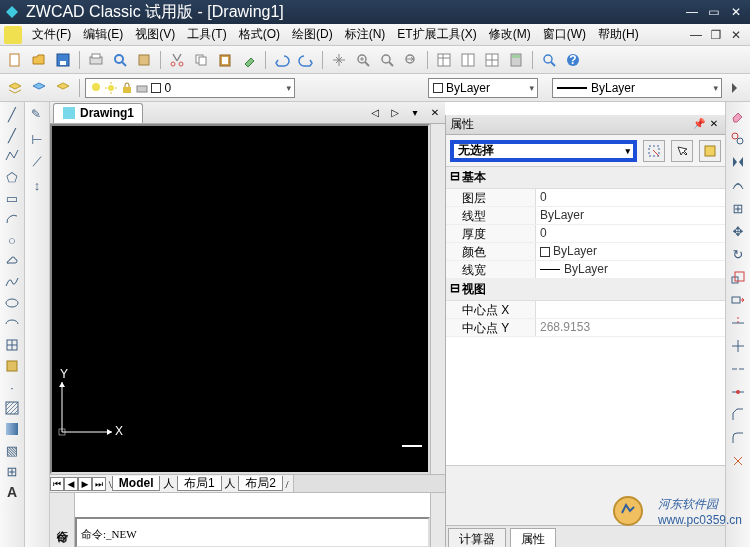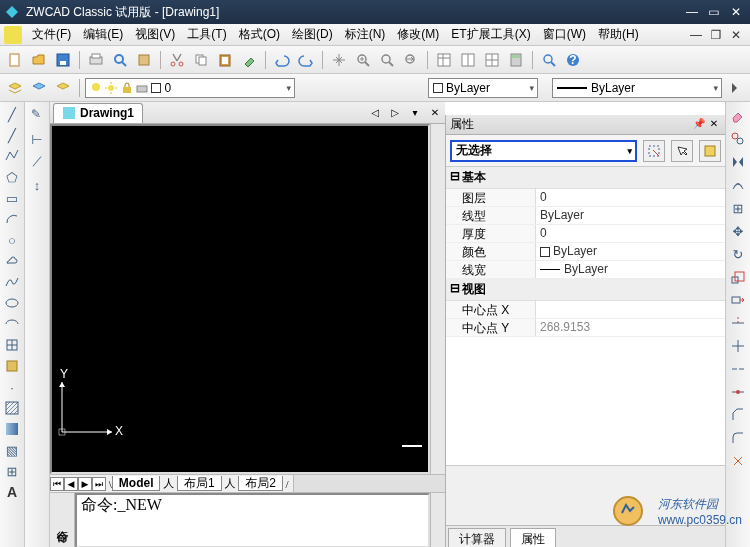--- a/index.html
+++ b/index.html
@@ -1,19 +1,19 @@
 <!DOCTYPE html>
 <html><head>
 <meta charset="utf-8">
 <style>
 * { margin:0; padding:0; box-sizing:border-box; font-family:"Microsoft YaHei",SimSun,sans-serif; font-size:12px; }
 body { width:750px; height:547px; background:#fff; overflow:hidden; position:relative; }
 .titlebar { height:24px; background:linear-gradient(#2a3f5a,#1f2f45); color:#fff; display:flex; align-items:center; padding:0 4px; }
 .titlebar .logo { width:16px; height:16px; margin-right:6px; }
-.titlebar .title { flex:1; font-size:12px; }
+.titlebar .title { flex:1; font-size:16px; }
 .winbtns { display:flex; gap:2px; }
 .winbtn { width:20px; height:16px; display:flex; align-items:center; justify-content:center; cursor:pointer; color:#fff; }
 .menubar { height:22px; background:linear-gradient(#f8f8f8,#e8e8e8); border-bottom:1px solid #c8c8c8; display:flex; align-items:center; padding:0 4px; }
 .menubar .mlogo { width:18px; height:18px; margin-right:4px; background:#f0e050; border-radius:2px; }
 .mitem { padding:2px 6px; cursor:pointer; }
 .toolbar { height:28px; background:linear-gradient(#f8f8f8,#e8e8e8); border-bottom:1px solid #c8c8c8; display:flex; align-items:center; padding:0 4px; gap:2px; }
 .tbtn { width:22px; height:22px; display:flex; align-items:center; justify-content:center; cursor:pointer; border:1px solid transparent; border-radius:2px; }
 .tsep { width:1px; height:18px; background:#b0b0b0; margin:0 3px; }
 .dropdown { height:20px; border:1px solid #888; background:#fff; padding:0 18px 0 4px; display:flex; align-items:center; position:relative; cursor:pointer; min-width:50px; }
 .dropdown::after { content:"▾"; position:absolute; right:3px; font-size:9px; color:#555; }
@@ -31,27 +31,27 @@
 .canvas { flex:1; background:#000; position:relative; border:2px inset #ddd; }
 .ucs { position:absolute; left:10px; bottom:30px; color:#fff; font-size:10px; }
 .scroll-v { width:15px; background:#e8e8e8; border-left:1px solid #bbb; }
 .scroll-h { height:18px; background:#f0f0f0; border-top:1px solid #bbb; display:flex; align-items:center; }
 .layouttabs { display:flex; font-size:11px; font-family:SimSun; align-items:center; }
 .layouttabs .navbtn { width:14px; height:14px; border:1px solid #888; background:#fff; text-align:center; line-height:12px; cursor:pointer; font-size:9px; }
 .ltab { padding:0 6px; background:#fff; border:1px solid #888; border-top:none; cursor:pointer; height:15px; line-height:14px; }
 .ltab.active { font-weight:bold; }
 .cmdarea { height:56px; display:flex; border-top:1px solid #bbb; }
 .cmdside { width:25px; background:#e8e8e8; border-right:1px solid #bbb; display:flex; flex-direction:column; align-items:center; justify-content:center; font-size:11px; }
-.cmdhistory { flex:1; background:#fff; border:2px inset #ddd; font-family:SimSun; font-size:16px; padding:0 4px; overflow:hidden; }
+.cmdhistory { flex:1; background:#fff; border:2px inset #ddd; font-family:SimSun; font-size:11px; padding:8px 4px; overflow:hidden;margin-top:24px; }
 .proppanel { width:280px; background:#f4f4f4; border-left:1px solid #b0b0b0; display:flex; flex-direction:column;margin-top:13px; }
 .prophead { height:20px; background:linear-gradient(#e8e8e8,#d8d8d8); border-bottom:1px solid #b0b0b0; display:flex; align-items:center; padding:0 4px; }
 .prophead span { flex:1; }
 .prophead .phbtn { width:14px; height:14px; cursor:pointer; text-align:center; font-size:10px; }
 .propsel { height:32px; border-bottom:1px solid #ccc; display:flex; align-items:center; padding:4px; gap:6px; }
-.propsel .sel { flex:1; height:22px; border:2px solid #1d4ed8; background:#fff; padding:0 18px 0 4px; display:flex; align-items:center; font-size:13px; font-weight:bold; position:relative; }
+.propsel .sel { flex:1; height:22px; border:4px solid #1d4ed8; background:#fff; padding:0 18px 0 4px; display:flex; align-items:center; font-size:13px; font-weight:bold; position:relative; }
 .propsel .sel::after { content:"▾"; position:absolute; right:3px; font-size:9px; }
 .propsel .pbtn { width:22px; height:22px; border:1px solid #aaa; background:#f0f0f0; cursor:pointer; display:flex; align-items:center; justify-content:center; }
 .propgrid { flex:1; overflow:auto; background:#fff; }
 .propcat { background:#eee; font-weight:bold; padding:2px 4px; border-bottom:1px solid #ddd; display:flex; }
 .propcat .exp { width:12px; cursor:pointer; }
 .proprow { display:flex; border-bottom:1px solid #eee; height:18px; }
 .proprow .pk { width:90px; padding:1px 4px 1px 16px; background:#f8f8f8; border-right:1px solid #ddd; }
 .proprow .pv { flex:1; padding:1px 4px; color:#333; }
 .proprow .pv.ro { color:#888; }
 .proptabs { height:23px; display:flex; border-top:1px solid #bbb; background:#e8e8e8; }
@@ -80,22 +80,22 @@
 
 <div class="menubar">
   <div class="mlogo"></div>
   <div class="mitem">文件(F)</div>
   <div class="mitem">编辑(E)</div>
   <div class="mitem">视图(V)</div>
   <div class="mitem">工具(T)</div>
   <div class="mitem">格式(O)</div>
   <div class="mitem">绘图(D)</div>
   <div class="mitem">标注(N)</div>
+  <div class="mitem">ET扩展工具(X)</div>
   <div class="mitem">修改(M)</div>
-  <div class="mitem">ET扩展工具(X)</div>
   <div class="mitem">窗口(W)</div>
   <div class="mitem">帮助(H)</div>
   <div style="flex:1"></div>
   <div class="winbtn" style="color:#333">—</div>
   <div class="winbtn" style="color:#333">❐</div>
   <div class="winbtn" style="color:#333">✕</div>
 </div>
 
 <div class="toolbar">
   <div class="tbtn">

